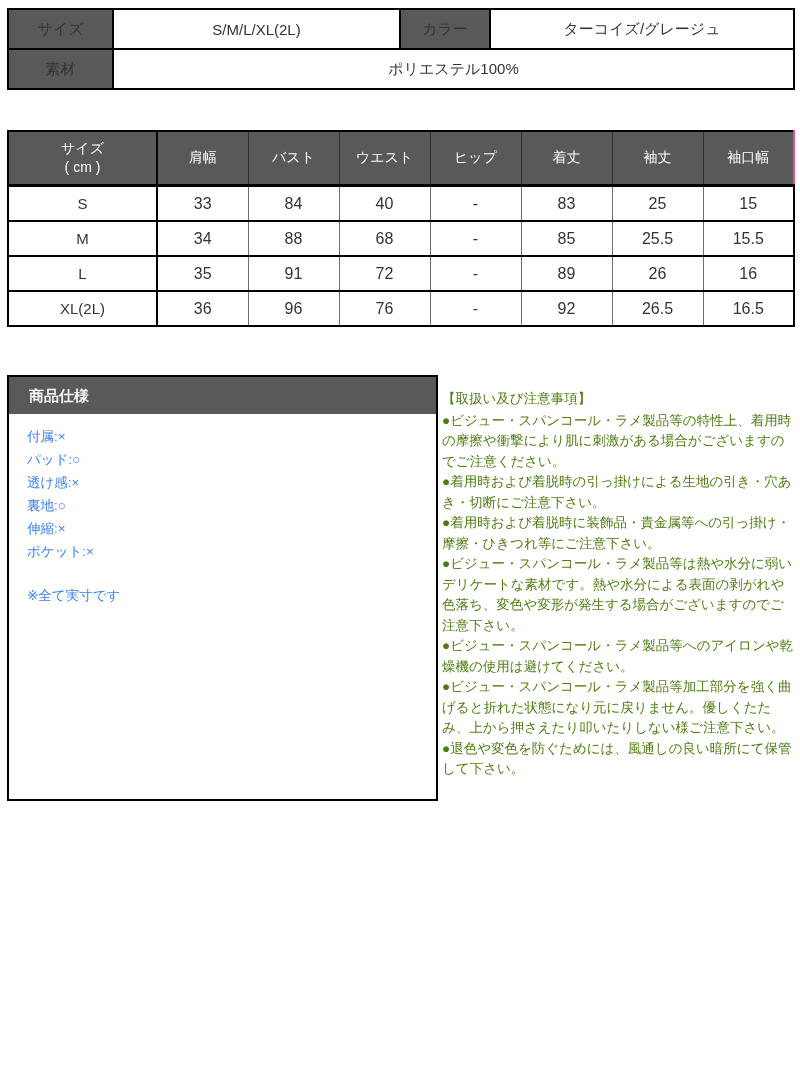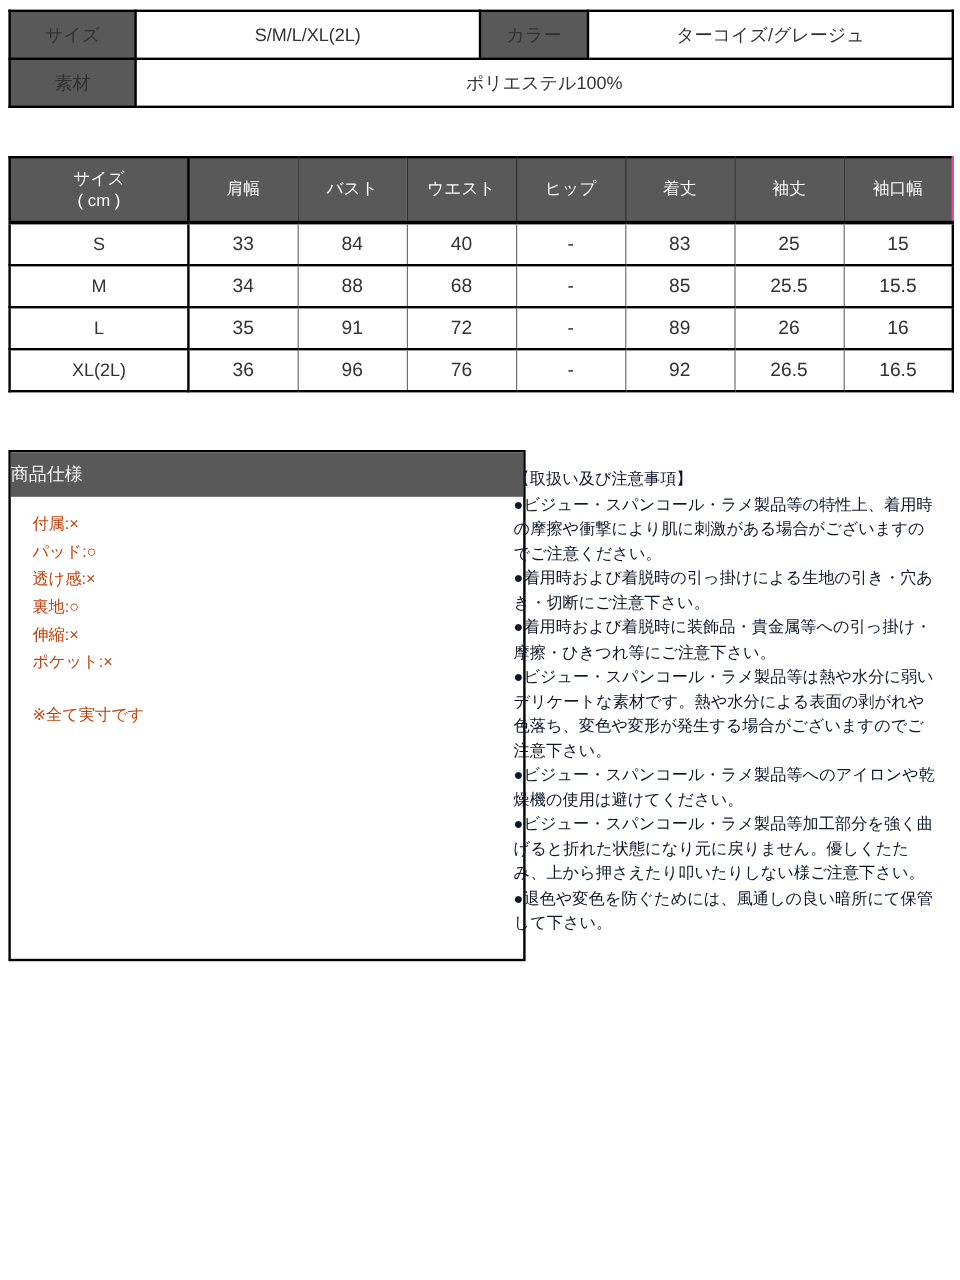--- a/index.html
+++ b/index.html
@@ -36,30 +36,30 @@
   .size-table td:last-child{border-right:2px solid #000000;}
   .th-line{display:block;line-height:19px;}
 
   
   .specs-box{
     position:absolute;left:7px;top:375px;width:427px;height:422px;
     border:2px solid #000;background:#fff;
   }
   .specs-header{
     height:37px;background:#595959;color:#f5f5f5;font-size:15px;
-    line-height:37px;
+    line-height:37px;padding-left:20px;font-weight:bold;
   }
-  .specs-body{padding:11px 0 0 18px;font-size:13.5px;color:#c2410c;}
+  .specs-body{padding:11px 0 0 18px;font-size:13.5px;color:#3b82f6;}
   .spec-item{line-height:23px;}
   .specs-note{margin-top:21px;line-height:23px;}
 
   
   .care-notes{
-    position:absolute;left:428px;top:389px;width:354px;
-    font-size:13.5px;line-height:20.5px;color:#0f172a;
+    position:absolute;left:442px;top:389px;width:354px;
+    font-size:13.5px;line-height:20.5px;color:#4d7c0f;
   }
   .care-title{margin:0 0 1px 0;}
   .care-item{margin:0;}
 </style>
 </head>
 <body>
 
 <table class="info-table">
   <colgroup>
       <col style="width:105px">

